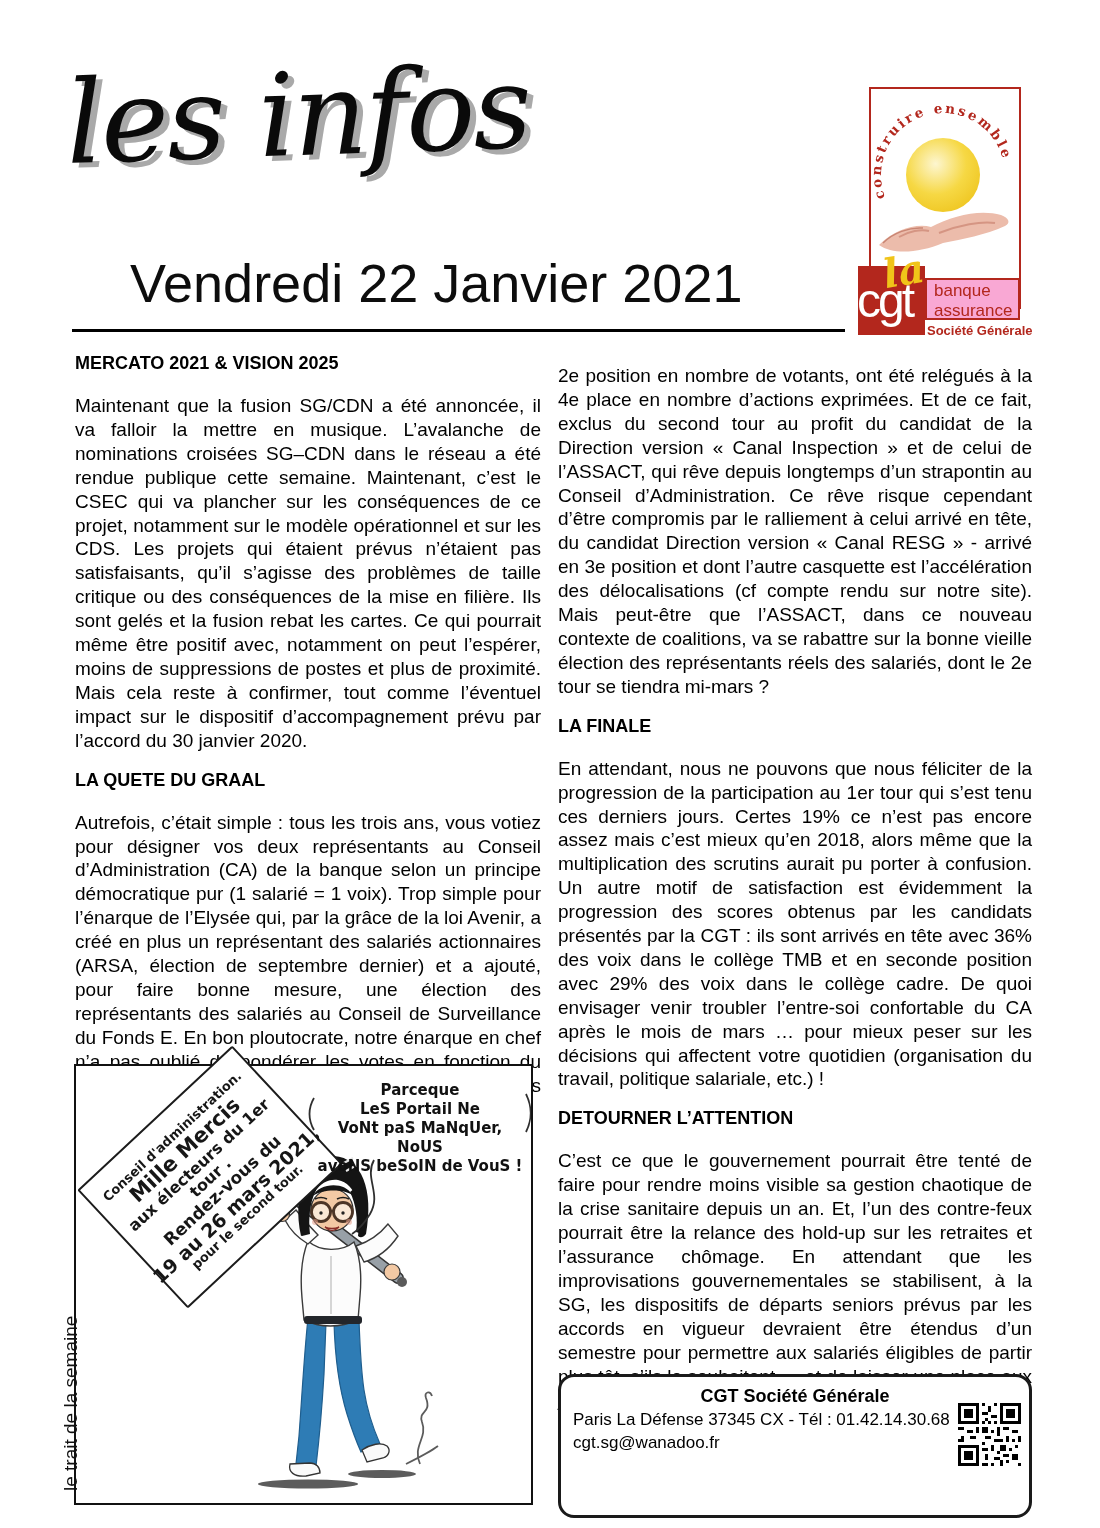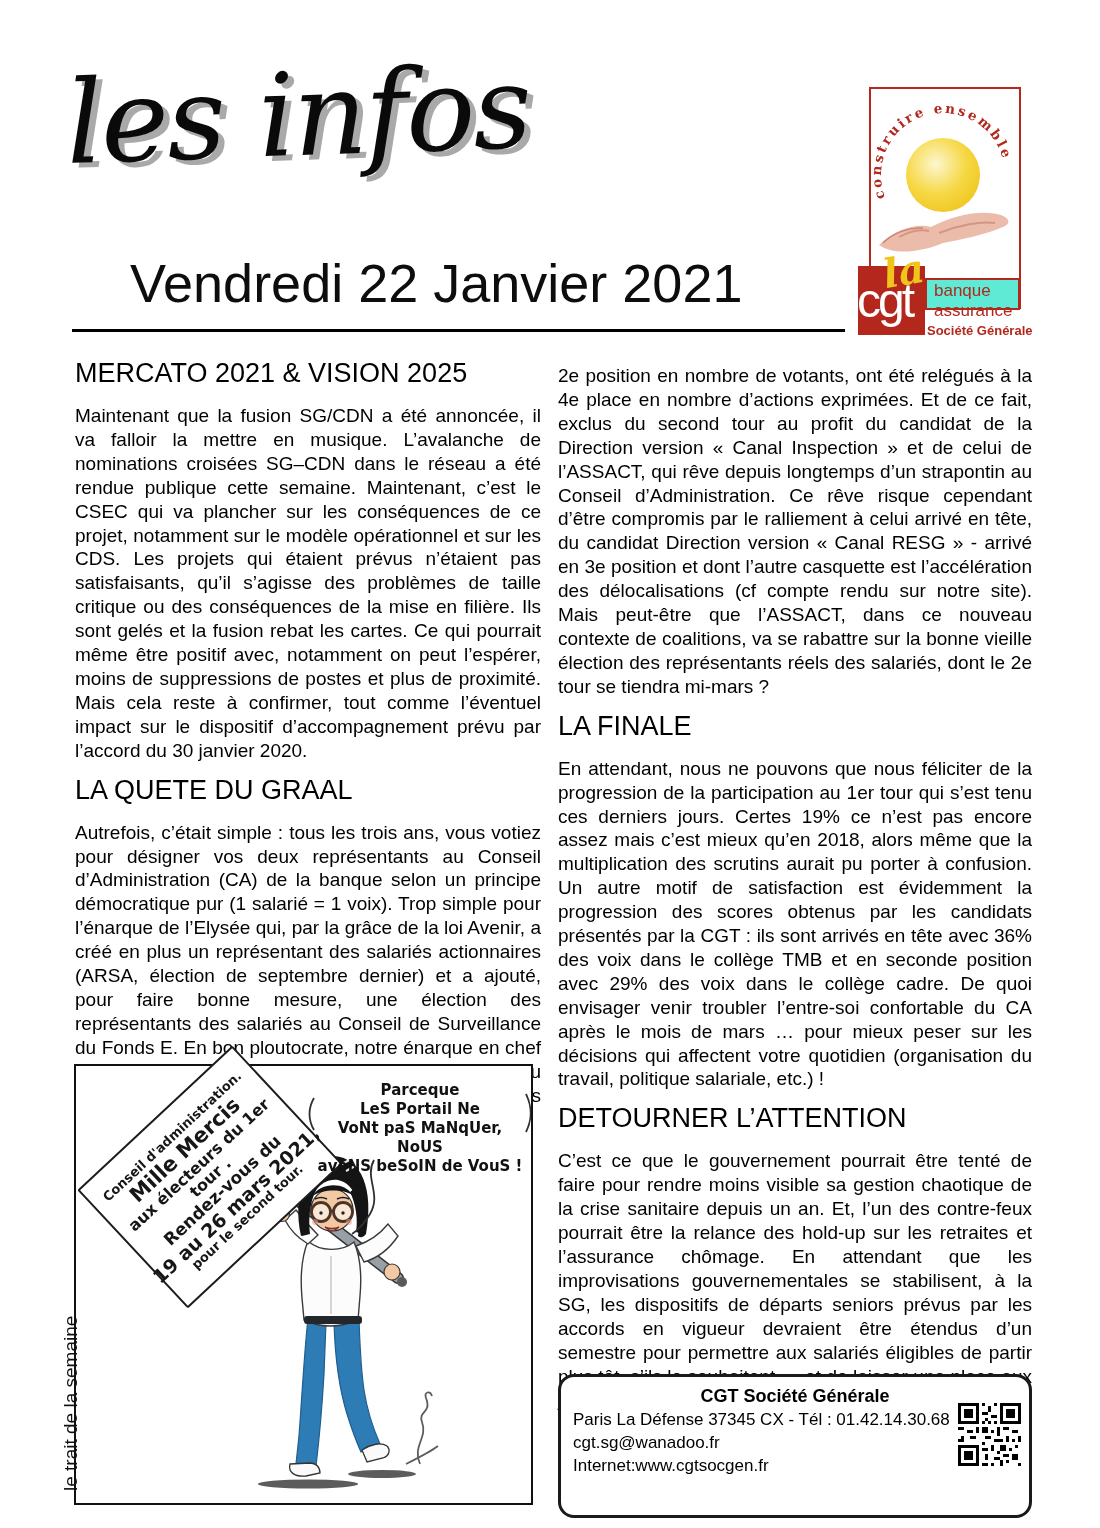--- a/index.html
+++ b/index.html
@@ -22,29 +22,29 @@
   .masthead-rule{position:absolute;left:72px;top:329px;width:773px;height:3px;background:#000;}
 
   
   .logo{position:absolute;left:855px;top:85px;width:180px;height:255px;}
   .logo-frame{position:absolute;left:14px;top:2px;width:148px;height:218px;border:2px solid #b3271d;background:#fff;}
   .logo-art{position:absolute;left:14px;top:2px;width:148px;height:218px;}
   .cgt-square{position:absolute;left:3px;top:181px;width:67px;height:69px;background:#b3271d;}
   .la-script{position:absolute;left:28px;top:166px;font-family:"DejaVu Serif",serif;font-style:italic;font-weight:bold;
     font-size:40px;color:#f0c419;transform:rotate(-10deg);line-height:1;z-index:4;}
   .cgt-word{position:absolute;left:2px;top:192px;font-weight:normal;font-size:48px;line-height:1;color:#fff;letter-spacing:-3px;z-index:3;}
-  .banque-box{position:absolute;left:70px;top:193px;width:95px;height:32px;border:2px solid #b3271d;background:#5eead4;
+  .banque-box{position:absolute;left:70px;top:193px;width:95px;height:42px;border:2px solid #b3271d;background:#f9a8d4;
     color:#b3271d;font-size:17px;line-height:20px;padding:1px 0 0 7px;box-sizing:border-box;}
   .societe-label{position:absolute;left:72px;top:238px;font-weight:bold;font-size:13px;color:#b3271d;white-space:nowrap;}
 
   
   .col{position:absolute;top:345px;font-size:19px;line-height:23.9px;text-align:justify;}
   .col-left{left:75px;width:466px;}
   .col-right{left:558px;width:474px;padding-top:3px;}
-  .col h2{font-size:27px;line-height:29px;font-weight:normal;margin:14px 0 4px 0;}
+  .col h2{font-size:18px;line-height:29px;font-weight:bold;margin:4px 0 4px 0;}
   .col h2.spaced{margin-top:13px;}
   .col p{margin:16px 0 11px 0;}
 
   
   .cartoon{position:absolute;left:74px;top:1064px;width:459px;height:441px;border:2.5px solid #111;box-sizing:border-box;background:#fff;}
   .side-label{position:absolute;left:6px;bottom:12px;transform:rotate(-90deg);transform-origin:left bottom;
     white-space:nowrap;font-size:19px;color:#111;}
   .speech{position:absolute;left:238px;top:8px;width:212px;text-align:center;
     font-family:"DejaVu Sans",sans-serif;font-weight:bold;font-size:15px;line-height:19px;color:#111;margin-top:7px;}
   .cartoon-svg{position:absolute;left:0;top:0;width:455px;height:437px;}
@@ -195,21 +195,20 @@
       <div>avoNS beSoIN de VouS !</div>
     </div>
 
     <div class="side-label">le trait de la semaine</div>
   </div>
 
   <div class="footer-box">
     <div class="footer-title">CGT Société Générale</div>
     <div class="footer-line">Paris La Défense 37345 CX - Tél : 01.42.14.30.68</div>
     <div class="footer-line">cgt.sg@wanadoo.fr</div>
-    <div class="footer-line">Internet:www.cgtsocgen.fr</div>
     <svg class="qr" viewBox="0 0 21 21" style="shape-rendering:crispEdges;">
       <rect x="0" y="0" width="21" height="21" fill="#fff"></rect>
       <g fill="#000">
         <rect x="0" y="0" width="7" height="7"></rect>
           <rect x="1" y="1" width="5" height="5" fill="#fff"></rect>
           <rect x="2" y="2" width="3" height="3"></rect>
         <rect x="14" y="0" width="7" height="7"></rect>
           <rect x="15" y="1" width="5" height="5" fill="#fff"></rect>
           <rect x="16" y="2" width="3" height="3"></rect>
         <rect x="0" y="14" width="7" height="7"></rect>

